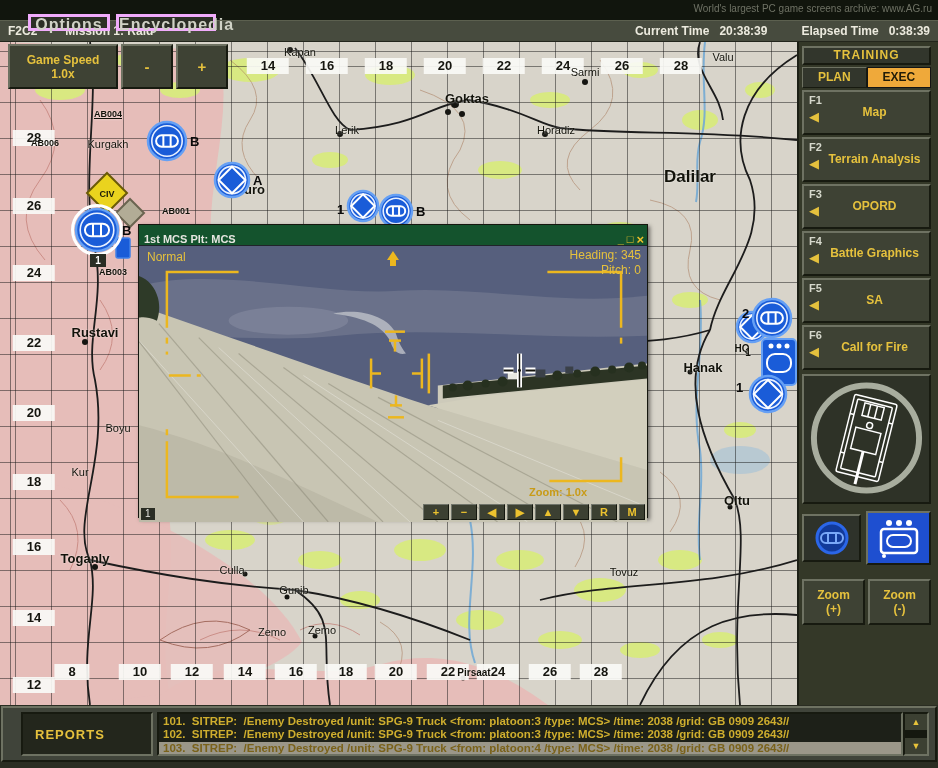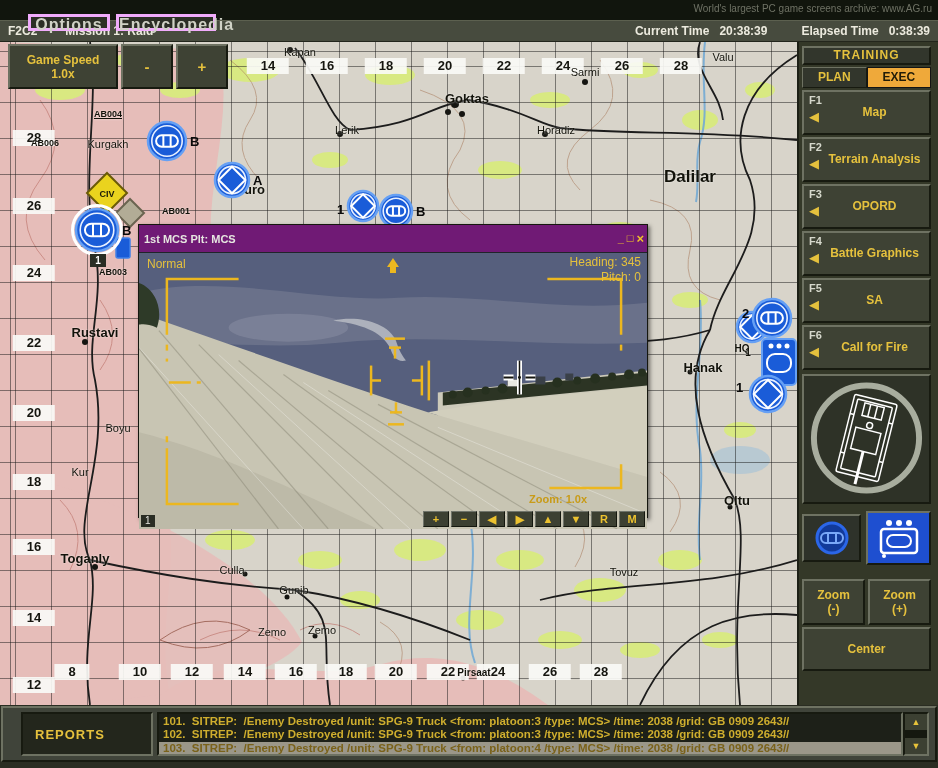--- a/index.html
+++ b/index.html
@@ -39,21 +39,21 @@
     border-bottom:2px solid #171a10;border-right:2px solid #171a10;}
   
   .game-speed{position:absolute;left:8px;top:2px;display:flex;z-index:5;}
   .gs-box{background:#3e4234;color:#e5c13d;font-weight:bold;font-size:12px;
     display:flex;flex-direction:column;align-items:center;justify-content:center;height:45px;}
   .gs-label{width:110px;}
   .gs-btn{width:52px;margin-left:3px;font-size:15px;cursor:pointer;}
   
   .popup{position:absolute;left:138px;top:182px;width:510px;height:294px;z-index:6;
     border:1px solid #15170f;box-shadow:2px 2px 4px rgba(0,0,0,.5);}
-  .popup-title{height:28px;background:#701a75;display:flex;align-items:center;
+  .popup-title{height:21px;background:#14532d;display:flex;align-items:flex-end;
     border-bottom:1px solid #20242a;}
   .pt-text{color:#e6e6e0;font-size:11px;font-weight:bold;margin-left:5px;}
   .pt-btns{margin-left:auto;margin-right:3px;display:flex;gap:3px;align-items:center;}
   .pt-btn{color:#f0c22a;font-weight:bold;font-size:11px;line-height:11px;cursor:pointer;}
   .pt-close{font-size:13px;}
   .popup-body{position:relative;width:100%;height:276px;background:#565f7d;}
   .popup-body svg{position:absolute;inset:0;}
   .pv-mode{position:absolute;left:8px;top:4px;color:#e5c13d;font-size:12px;}
   .pv-hp{position:absolute;right:6px;top:2px;text-align:right;color:#e5c13d;font-size:12px;line-height:15px;}
   .pv-zoom{position:absolute;left:390px;top:240px;color:#c89b18;font-size:11px;font-weight:bold;}
@@ -573,24 +573,23 @@
               <circle cx="24" cy="6" r="3" fill="#fff"></circle>
               <circle cx="34" cy="6" r="3" fill="#fff"></circle>
             <rect x="6" y="12" width="36" height="24" rx="3" fill="none" stroke="#fff" stroke-width="2.5"></rect>
             <rect x="12" y="18" width="24" height="12" rx="6" fill="none" stroke="#fff" stroke-width="2"></rect>
             <circle cx="9" cy="39" r="2" fill="#fff"></circle>
           </svg>
         </div>
       </div>
 
       <div class="zoom-row">
+        <div class="sb-btn">Zoom (+)</div>
         <div class="sb-btn">Zoom (-)</div>
-        <div class="sb-btn">Zoom (+)</div>
-      </div>
-      <div class="sb-btn center-btn">Center</div>
+      </div>
     </div>
   </div>
 
   <div class="reports-outer">
     <div class="reports-frame">
       <div class="rep-label">
         <span>REPORTS</span>
       </div>
       <div class="rep-list" id="rep-list">
           <div class="rep-line">101.  SITREP:  /Enemy Destroyed /unit: SPG-9 Truck &lt;from: platoon:3 /type: MCS&gt; /time: 2038 /grid: GB 0909 2643//</div>

